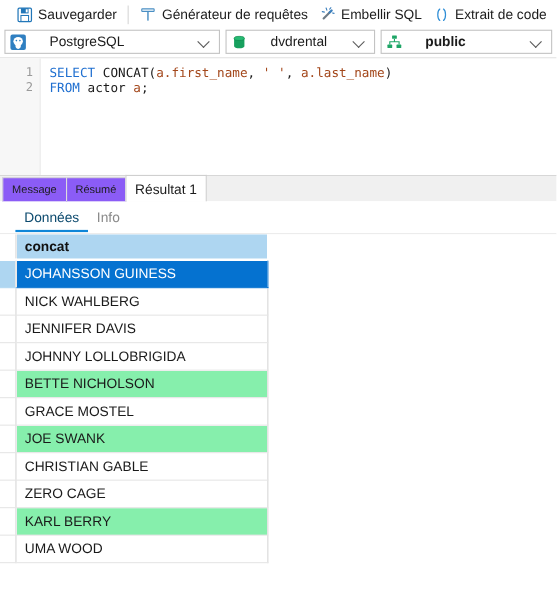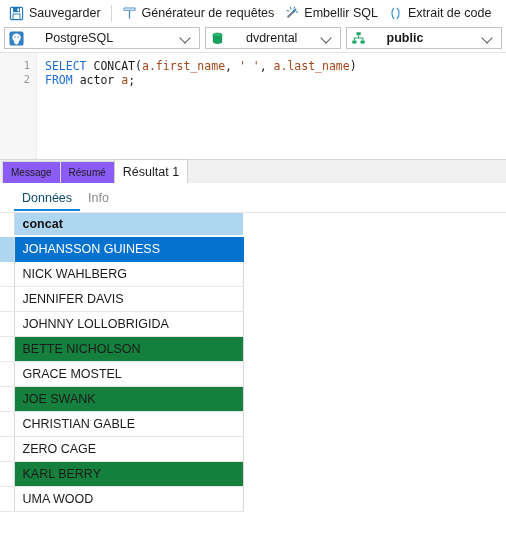--- a/index.html
+++ b/index.html
@@ -18,20 +18,21 @@
   }
 
   
   .toolbar {
     height: 26px;
     background: #ffffff;
     display: flex;
     align-items: center;
     padding: 12px 4px;
     box-sizing: border-box;
+    justify-content: flex-end;
   }
   .tb-btn {
     display: flex;
     align-items: center;
     height: 22px;
     padding: 0 5px;
     gap: 5px;
     cursor: default;
     white-space: nowrap;
   }
@@ -253,21 +254,21 @@
   }
   .grow td.rh {
     background: #ffffff;
     border-right: 1px solid #d8d8d8;
   }
   .grow td.cell {
     padding-left: 8px;
     color: #1a1a1a;
     border-right: 1px solid #d8d8d8;
   }
-  .grow.tint td.cell { background: #15803d; }
+  .grow.tint td.cell { background: #86efac; }
   .grow.tint td.rh   { background: #ffffff; }
 
   .grow.sel td.cell {
     background: #0572d0;
     color: #ffffff;
     border-bottom: 1px solid #0572d0;
     border-right: 1px solid #0572d0;
   }
   .grow.sel td.rh {
     background: #aed6f1;

